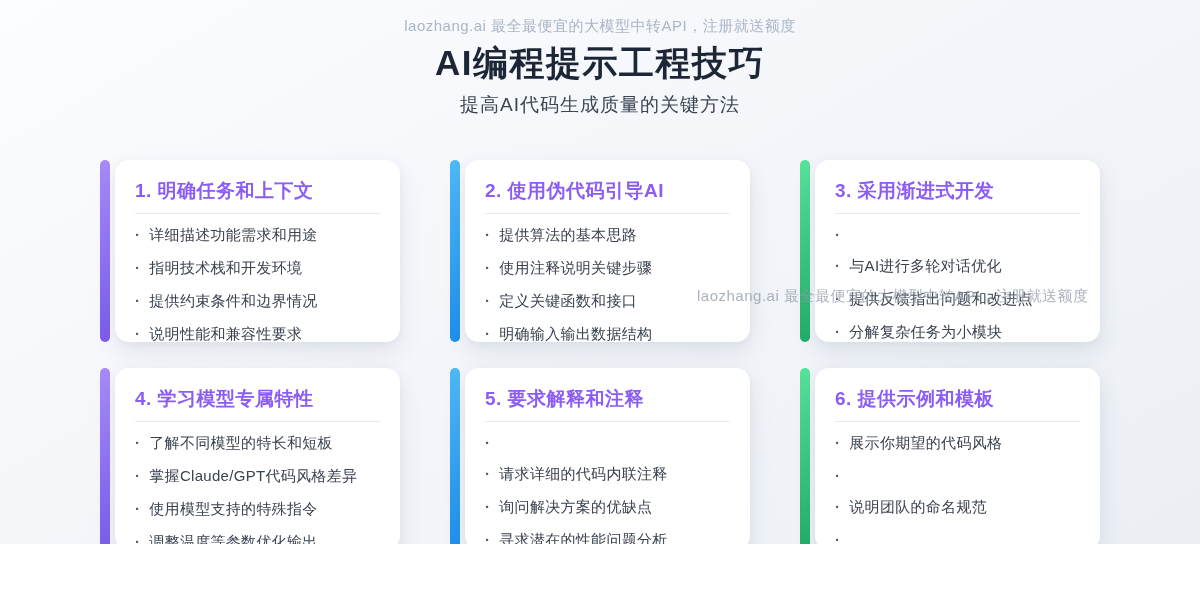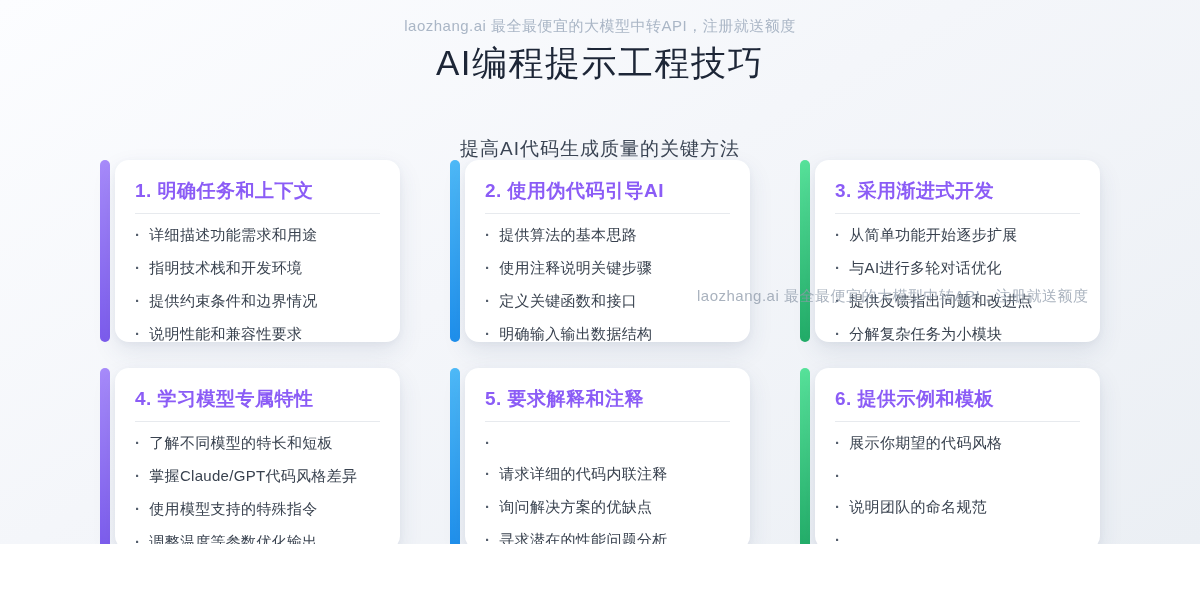--- a/index.html
+++ b/index.html
@@ -27,25 +27,25 @@
   .watermark-bottom {
     position:absolute; top:567px; left:0; width:100%; text-align:center;
   }
   .watermark-middle {
     position:absolute; top:287px; left:697px;
     color:rgba(140,152,168,0.75);
     z-index:6;
   }
   .main-title {
     position:absolute; top:40px; left:0; width:100%; text-align:center;
-    font-size:35px; font-weight:normal; color:#1d2637; letter-spacing:1.5px;
+    font-size:35px; font-weight:bold; color:#1d2637; letter-spacing:1.5px;
   }
   .sub-title {
     position:absolute; top:92px; left:0; width:100%; text-align:center;
-    font-size:19px; color:#3b4554; letter-spacing:1px;margin-top:44px;
+    font-size:19px; color:#3b4554; letter-spacing:1px;
   }
   .grid {
     position:absolute; left:100px; top:160px; width:1000px;
     display:grid;
     grid-template-columns:repeat(3,300px);
     grid-template-rows:182px 182px;
     column-gap:50px; row-gap:26px;
   }
   .card-wrap { display:flex; }
   .accent-bar {
@@ -146,21 +146,20 @@
     </div>
 
     <div class="card-wrap">
       <div class="accent-bar accent-green"></div>
       <div class="card">
         <h2 class="card-title">3. 采用渐进式开发</h2>
         <hr class="card-divider">
         <ul class="bullet-list">
           <li class="bullet">
               <span class="dot">·</span>
-              <span>从简单功能开始逐步扩展</span>
             </li>
           <li class="bullet">
               <span class="dot">·</span>
               <span>与AI进行多轮对话优化</span>
             </li>
           <li class="bullet">
               <span class="dot">·</span>
               <span>提供反馈指出问题和改进点</span>
             </li>
           <li class="bullet">

